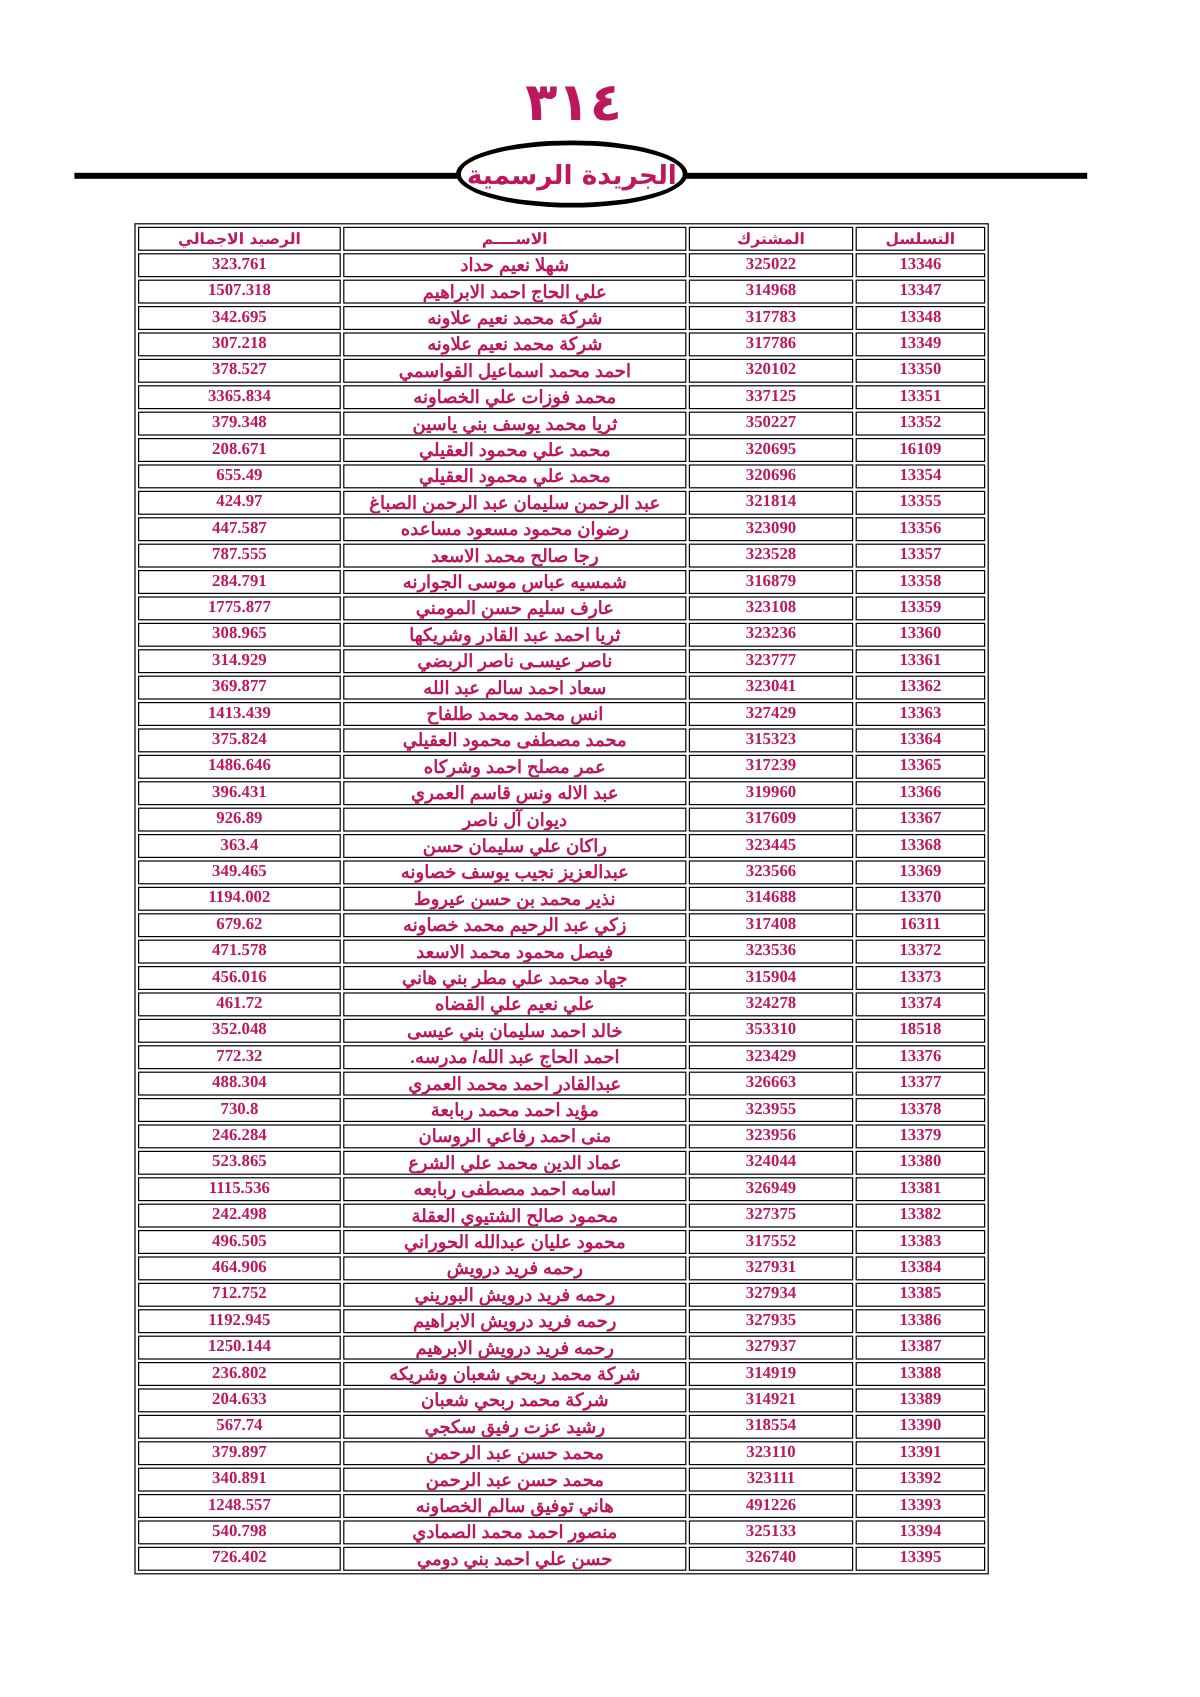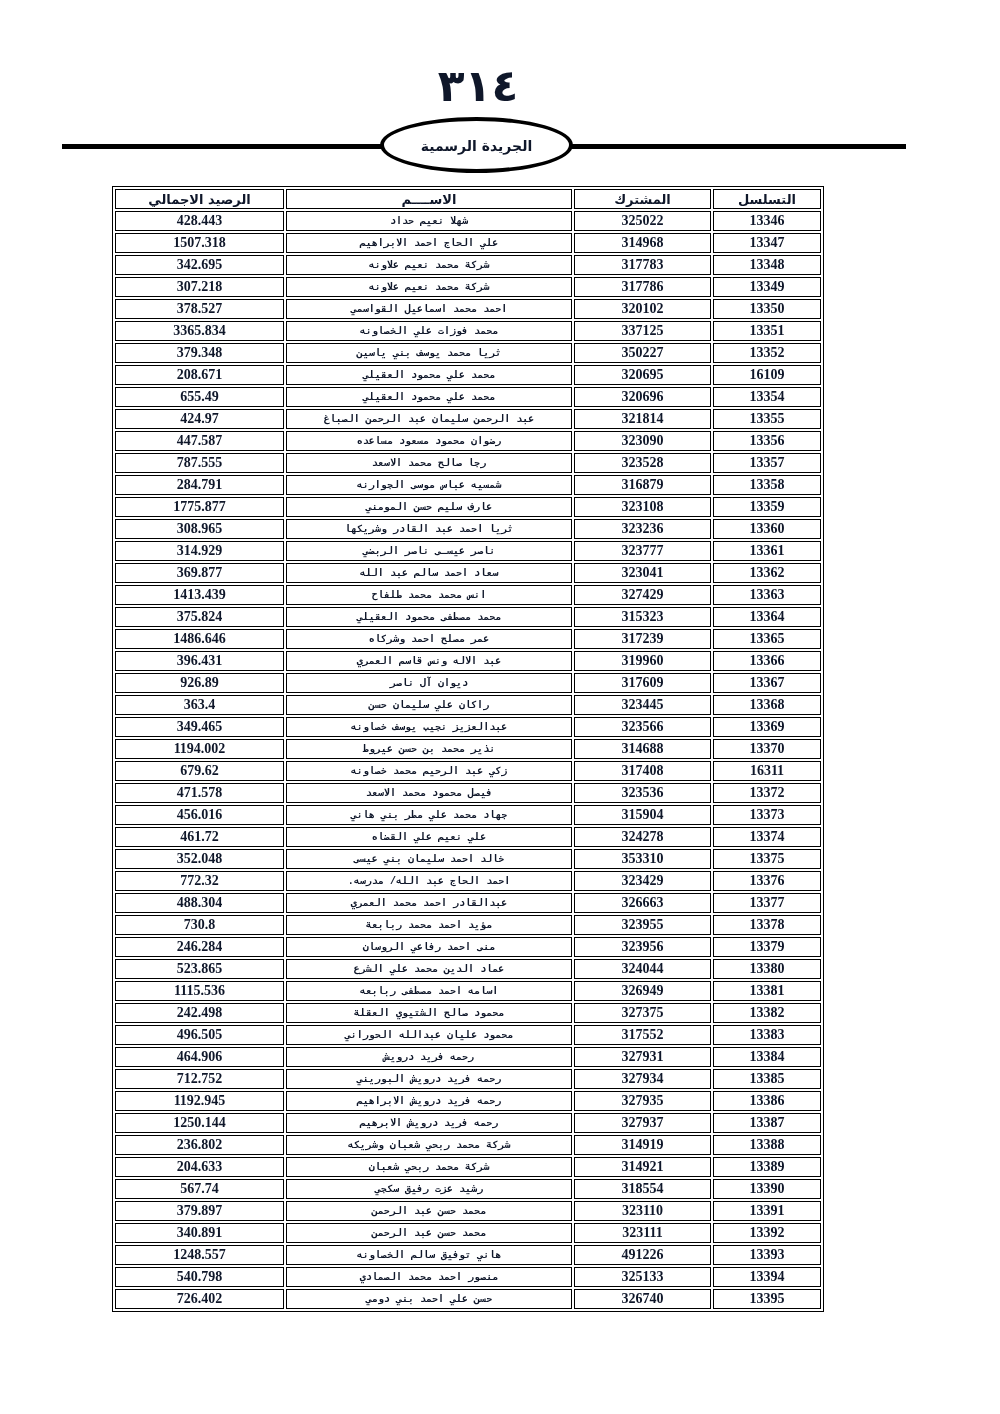--- a/index.html
+++ b/index.html
@@ -3,21 +3,21 @@
 <meta charset="utf-8">
 <style>
   html, body { margin: 0; padding: 0; background: #ffffff; }
   .page {
     position: relative;
     width: 1000px;
     height: 1414px;
     background: #ffffff;
     overflow: hidden;
     font-family: "Liberation Serif", "DejaVu Sans", serif;
-    color: #0f172a;
+    color: #be185d;
   }
   .page-number {
     position: absolute;
     top: 58px;
     left: 0;
     width: 956px;
     text-align: center;
     font-family: "DejaVu Sans", sans-serif;
     font-weight: bold;
     font-size: 44px;
@@ -43,21 +43,21 @@
     border-radius: 50%;
     box-sizing: border-box;
     display: flex;
     align-items: center;
     justify-content: center;
     z-index: 2;
   }
   .banner span {
     font-family: "DejaVu Sans", sans-serif;
     font-weight: bold;
-    font-size: 14px;
+    font-size: 22px;
     padding-top: 2px;
     text-align: right;
   }
   table.gazette-table {
     position: absolute;
     top: 186px;
     left: 112px;
     width: 710px;
     table-layout: fixed;
     border-collapse: separate;
@@ -80,22 +80,22 @@
   table.gazette-table th {
     font-family: "DejaVu Sans", sans-serif;
     font-size: 13px;
   }
   td.num {
     font-family: "Liberation Serif", "DejaVu Sans", serif;
     font-size: 14px;
     direction: ltr;
   }
   td.name {
-    font-family: Liberation Mono, monospace;
-    font-size: 10px;
+    font-family: Liberation Sans, sans-serif;
+    font-size: 15px;
   }
 </style>
 </head>
 <body>
 
 <div class="page">
 
   <div class="page-number">٣١٤</div>
 
   <div class="header-rule"></div>
@@ -117,21 +117,21 @@
         <th>المشترك</th>
         <th>الاســــم</th>
         <th>الرصيد الاجمالي</th>
       </tr>
     </thead>
     <tbody>
         <tr>
     <td class="num">13346</td>
     <td class="num">325022</td>
     <td class="name">شهلا نعيم حداد</td>
-    <td class="num">428.443</td>
+    <td class="num">323.761</td>
   </tr>
         <tr>
     <td class="num">13347</td>
     <td class="num">314968</td>
     <td class="name">علي الحاج احمد الابراهيم</td>
     <td class="num">1507.318</td>
   </tr>
         <tr>
     <td class="num">13348</td>
     <td class="num">317783</td>
@@ -288,21 +288,21 @@
     <td class="name">جهاد محمد علي مطر بني هاني</td>
     <td class="num">456.016</td>
   </tr>
         <tr>
     <td class="num">13374</td>
     <td class="num">324278</td>
     <td class="name">علي نعيم علي القضاه</td>
     <td class="num">461.72</td>
   </tr>
         <tr>
-    <td class="num">13375</td>
+    <td class="num">18518</td>
     <td class="num">353310</td>
     <td class="name">خالد احمد سليمان بني عيسى</td>
     <td class="num">352.048</td>
   </tr>
         <tr>
     <td class="num">13376</td>
     <td class="num">323429</td>
     <td class="name">احمد الحاج عبد الله/ مدرسه.</td>
     <td class="num">772.32</td>
   </tr>

